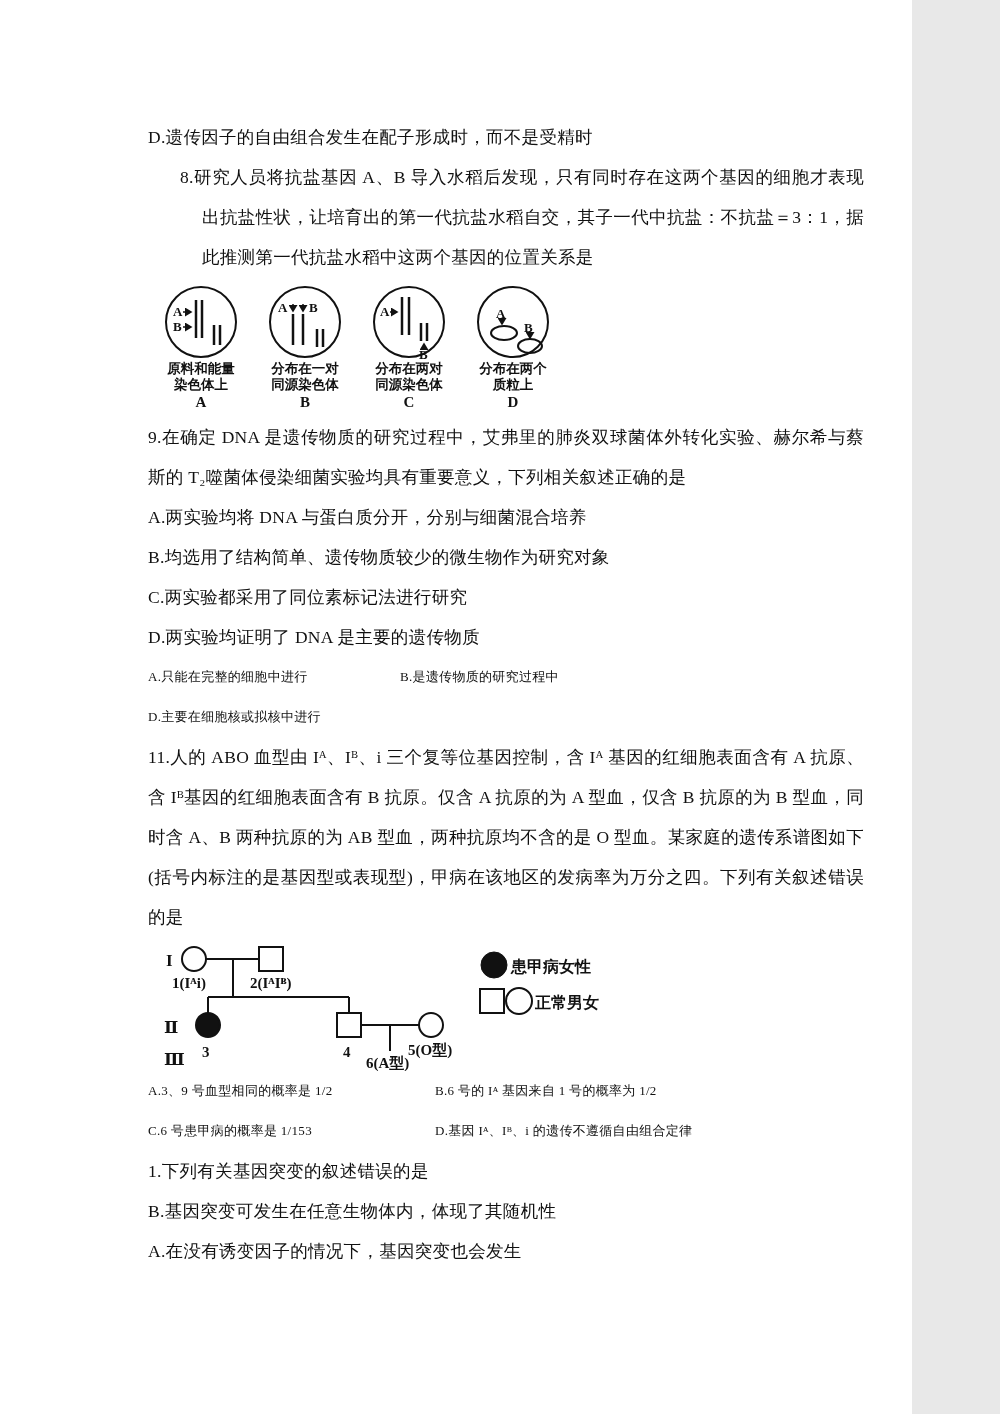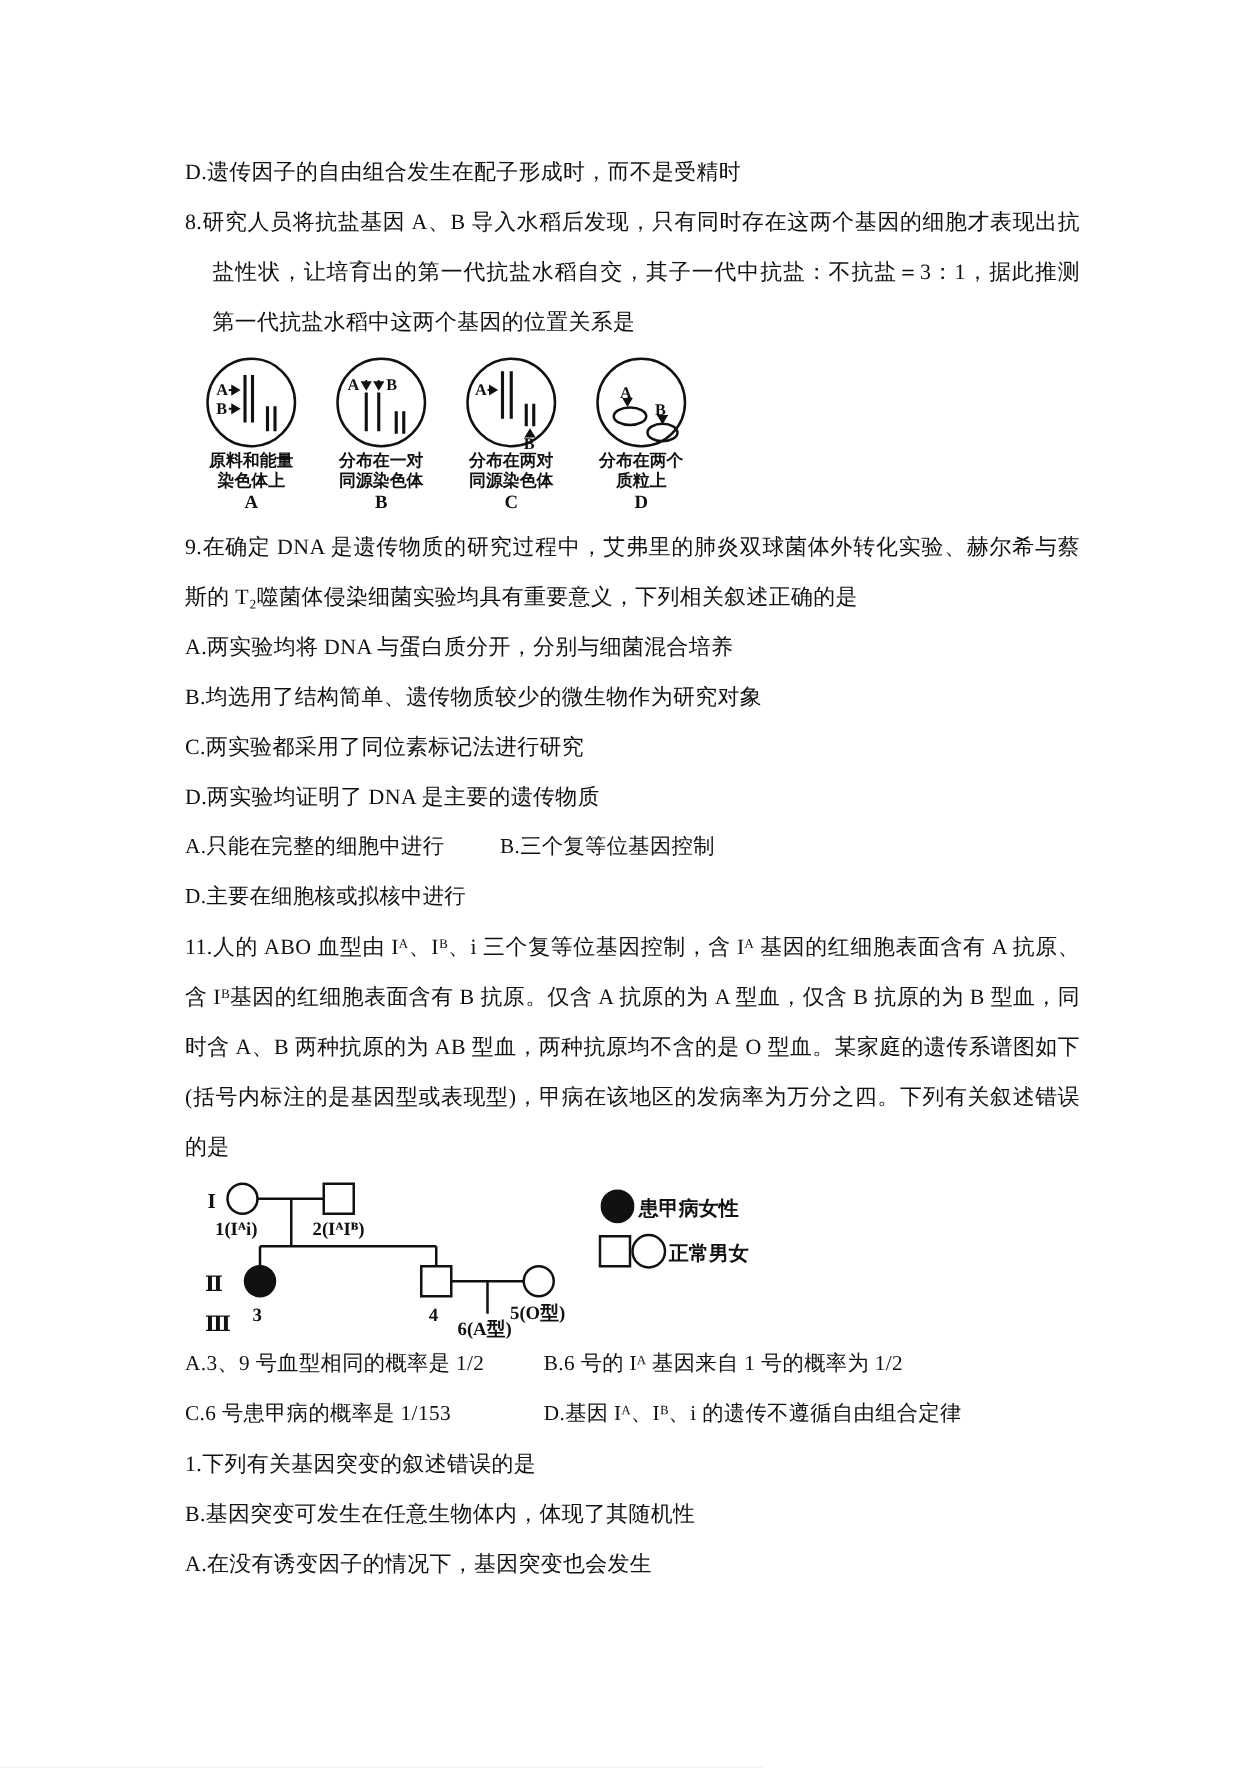--- a/index.html
+++ b/index.html
@@ -1,39 +1,39 @@
 <!DOCTYPE html>
 <html><head>
 <meta charset="utf-8">
 <style>
   html,body{margin:0;padding:0;background:#e8e8e8;}
   .page{
     position:relative;
-    width:1000px;height:1414px;
+    width:912px;height:1414px;
     background:#ffffff;
     overflow:hidden;
     font-family:"Liberation Serif","DejaVu Serif",serif;
     color:#111;
   }
   .content{
     position:absolute;
     left:148px;top:117px;
     width:716px;
   }
   p{
     margin:0;
     font-size:17.5px;
     line-height:40px;
     text-align:justify;
     letter-spacing:0.3px;
   }
-  p.hang{padding-left:22px;text-indent:-22px;}
+  p.hang{padding-left:22px;text-indent:-22px;margin-left:32px;}
   .optrow{
     display:grid;
-    font-size:17px;
+    font-size:13px;
     line-height:40px;
     letter-spacing:0.3px;
   }
   .optrow.q10{grid-template-columns:252px 1fr;}
   .optrow.q11{grid-template-columns:287px 1fr;}
 
   .fig8{
     display:flex;
     gap:6px;
     margin:6px 0 2px 4px;
@@ -140,21 +140,21 @@
     </div>
 
     <p>9.在确定 DNA 是遗传物质的研究过程中，艾弗里的肺炎双球菌体外转化实验、赫尔希与蔡斯的 T₂噬菌体侵染细菌实验均具有重要意义，下列相关叙述正确的是</p>
     <p>A.两实验均将 DNA 与蛋白质分开，分别与细菌混合培养</p>
     <p>B.均选用了结构简单、遗传物质较少的微生物作为研究对象</p>
     <p>C.两实验都采用了同位素标记法进行研究</p>
     <p>D.两实验均证明了 DNA 是主要的遗传物质</p>
 
     <div class="optrow q10">
       <span>A.只能在完整的细胞中进行</span>
-      <span>B.三个复等位基因控制</span>
+      <span>B.是遗传物质的研究过程中</span>
     </div>
     <div class="optrow q10">
       <span>D.主要在细胞核或拟核中进行</span>
     </div>
 
     <p>11.人的 ABO 血型由 Iᴬ、Iᴮ、i 三个复等位基因控制，含 Iᴬ 基因的红细胞表面含有 A 抗原、含 Iᴮ基因的红细胞表面含有 B 抗原。仅含 A 抗原的为 A 型血，仅含 B 抗原的为 B 型血，同时含 A、B 两种抗原的为 AB 型血，两种抗原均不含的是 O 型血。某家庭的遗传系谱图如下(括号内标注的是基因型或表现型)，甲病在该地区的发病率为万分之四。下列有关叙述错误的是</p>
 
     <div class="figped">
       <svg width="480" height="132" viewBox="0 0 480 132">
 

